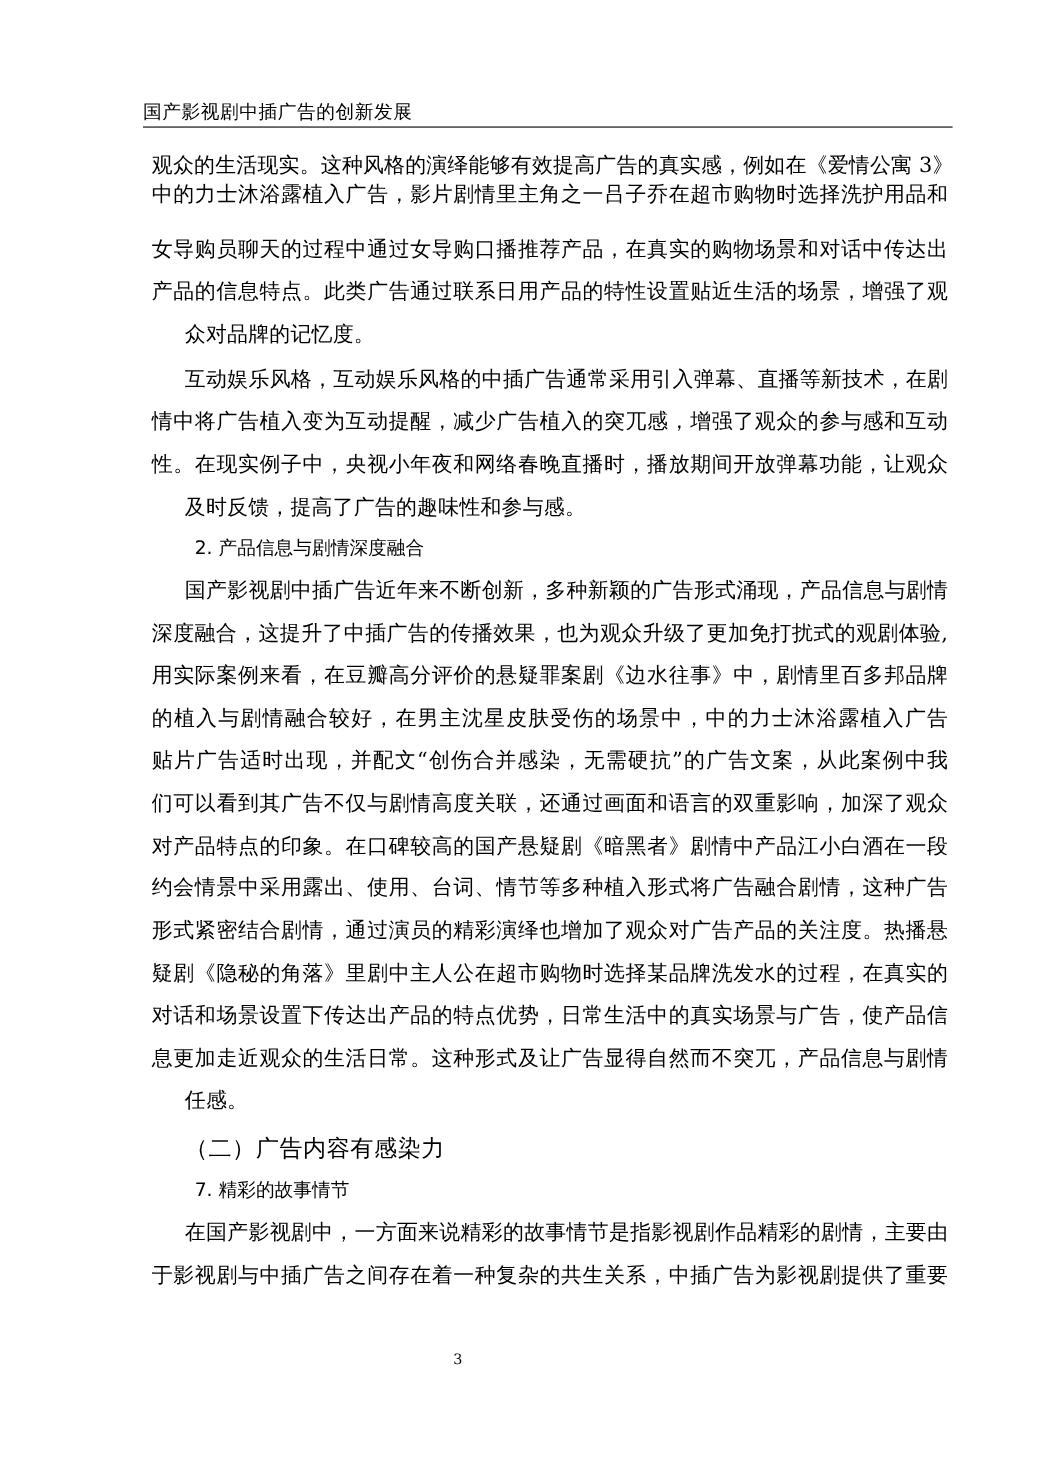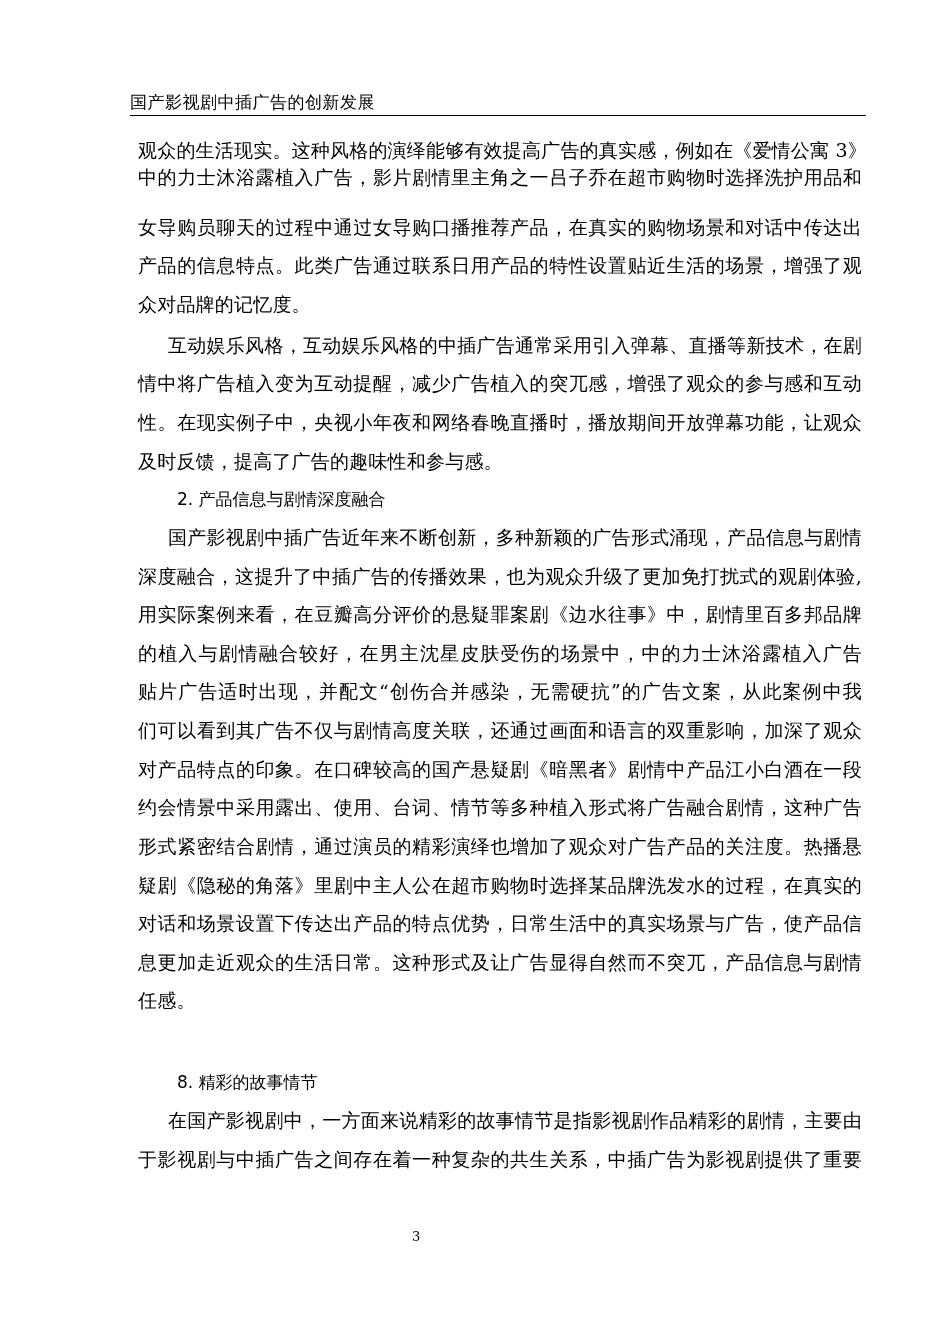--- a/index.html
+++ b/index.html
@@ -45,20 +45,21 @@
       width: 724px;
       font-size: 19px;
       line-height: 24px;
       white-space: nowrap;
       text-align: justify;
       text-align-last: justify;
       letter-spacing: 0.2px;
     }
     .line.last {
       text-align-last: left;
+      margin-left: 30px;
     }
     .line.indent {
       left: 168px;
       width: 694px;
     }
     .subheading {
       position: absolute;
       left: 177px;
       font-family: "DejaVu Sans", "Liberation Sans", sans-serif;
       font-size: 17px;
@@ -110,21 +111,22 @@
   <div class="line" style="top:679px">贴片广告适时出现，并配文“创伤合并感染，无需硬抗”的广告文案，从此案例中我</div>
   <div class="line" style="top:718px">们可以看到其广告不仅与剧情高度关联，还通过画面和语言的双重影响，加深了观众</div>
   <div class="line" style="top:757px">对产品特点的印象。在口碑较高的国产悬疑剧《暗黑者》剧情中产品江小白酒在一段</div>
   <div class="line" style="top:795px">约会情景中采用露出、使用、台词、情节等多种植入形式将广告融合剧情，这种广告</div>
   <div class="line" style="top:834px">形式紧密结合剧情，通过演员的精彩演绎也增加了观众对广告产品的关注度。热播悬</div>
   <div class="line" style="top:873px">疑剧《隐秘的角落》里剧中主人公在超市购物时选择某品牌洗发水的过程，在真实的</div>
   <div class="line" style="top:911px">对话和场景设置下传达出产品的特点优势，日常生活中的真实场景与广告，使产品信</div>
   <div class="line" style="top:950px">息更加走近观众的生活日常。这种形式及让广告显得自然而不突兀，产品信息与剧情</div>
   <div class="line last" style="top:988px">任感。</div>
 
+  <div class="section-heading" style="top:1031px">（二）广告内容有感染力</div>
 
-  <div class="subheading" style="top:1071px">8. 精彩的故事情节</div>
+  <div class="subheading" style="top:1071px">7. 精彩的故事情节</div>
 
   <div class="line indent" style="top:1108px">在国产影视剧中，一方面来说精彩的故事情节是指影视剧作品精彩的剧情，主要由</div>
   <div class="line" style="top:1147px">于影视剧与中插广告之间存在着一种复杂的共生关系，中插广告为影视剧提供了重要</div>
 
   <div class="page-number">3</div>
 
 </div>
 
 </body></html>

